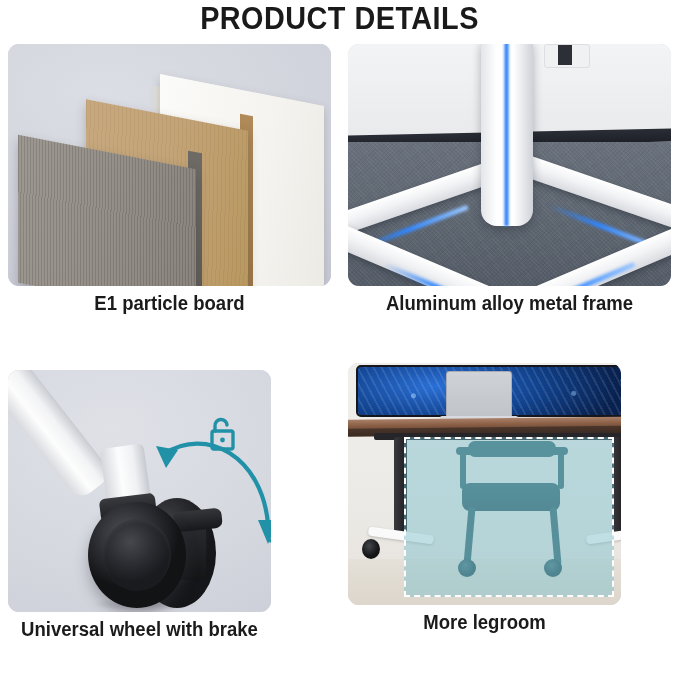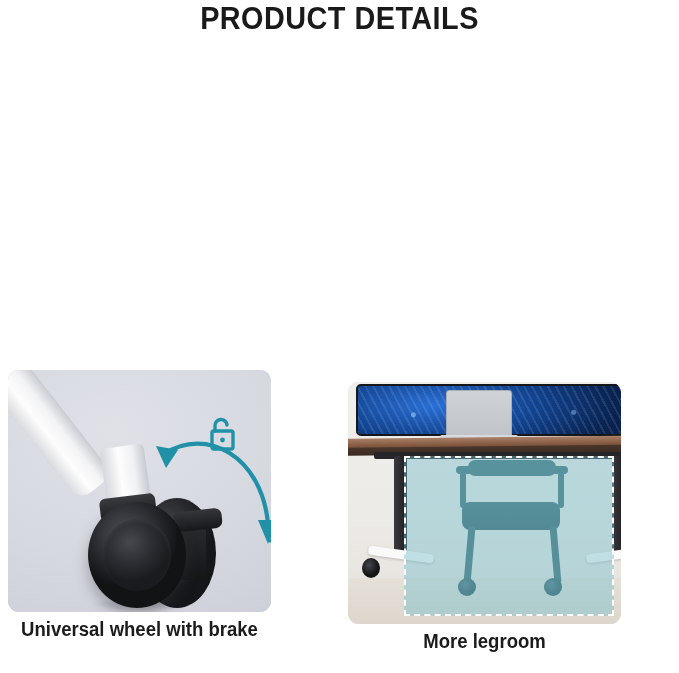--- a/index.html
+++ b/index.html
@@ -39,21 +39,21 @@
     position: absolute;
     top: 44px;
     left: 8px;
     width: 663px;
     height: 625px;
   }
   .cell { position: absolute; }
   .cell-tl { left: 0;     top: 0;   width: 323px; height: 282px; }
   .cell-tr { left: 340px; top: 0;   width: 323px; height: 282px; }
   .cell-bl { left: 0;     top: 326px; width: 263px; height: 282px; }
-  .cell-br { left: 340px; top: 338px; width: 273px; height: 282px; }
+  .cell-br { left: 340px; top: 319px; width: 273px; height: 282px; }
 
   .panel {
     position: absolute;
     left: 0; top: 0;
     width: 100%;
     height: 242px;
     border-radius: 11px;
     overflow: hidden;
     background: #d4d6de;
   }
@@ -378,21 +378,52 @@
     box-sizing: border-box;
   }
 </style>
 </head>
 <body>
 
 <div class="page-title">PRODUCT DETAILS</div>
 
 <div class="grid">
 
-
+  <div class="cell cell-tl">
+    <div class="panel">
+      <div class="boards-bg"></div>
+      <div class="board-white-edge"></div>
+      <div class="board board-white"></div>
+      <div class="board-oak-edge"></div>
+      <div class="board board-oak"></div>
+      <div class="board-gray-edge"></div>
+      <div class="board board-gray"></div>
+    </div>
+    <div class="caption">E1 particle board</div>
+  </div>
+
+  <div class="cell cell-tr">
+    <div class="panel">
+      <div class="frame-wall"></div>
+      <div class="frame-bracket"></div>
+      <div class="frame-darkstrip"></div>
+      <div class="frame-floor"></div>
+      <div class="beam beam-left"></div>
+      <div class="beam beam-right"></div>
+      <div class="glow-diag glow-d1"></div>
+      <div class="glow-diag glow-d2"></div>
+      <div class="beam beam-lb"></div>
+      <div class="beam beam-rb"></div>
+      <div class="glow-diag glow-d3"></div>
+      <div class="glow-diag glow-d4"></div>
+      <div class="column"></div>
+      <div class="glow-v"></div>
+    </div>
+    <div class="caption">Aluminum alloy metal frame</div>
+  </div>
 
   <div class="cell cell-bl">
     <div class="panel">
       <div class="caster-bg"></div>
       <div class="caster-shadow"></div>
       <div class="leg"></div>
       <div class="leg-lower"></div>
       <div class="caster-hub"></div>
       <div class="wheel-back"></div>
       <div class="brake-body"></div>

